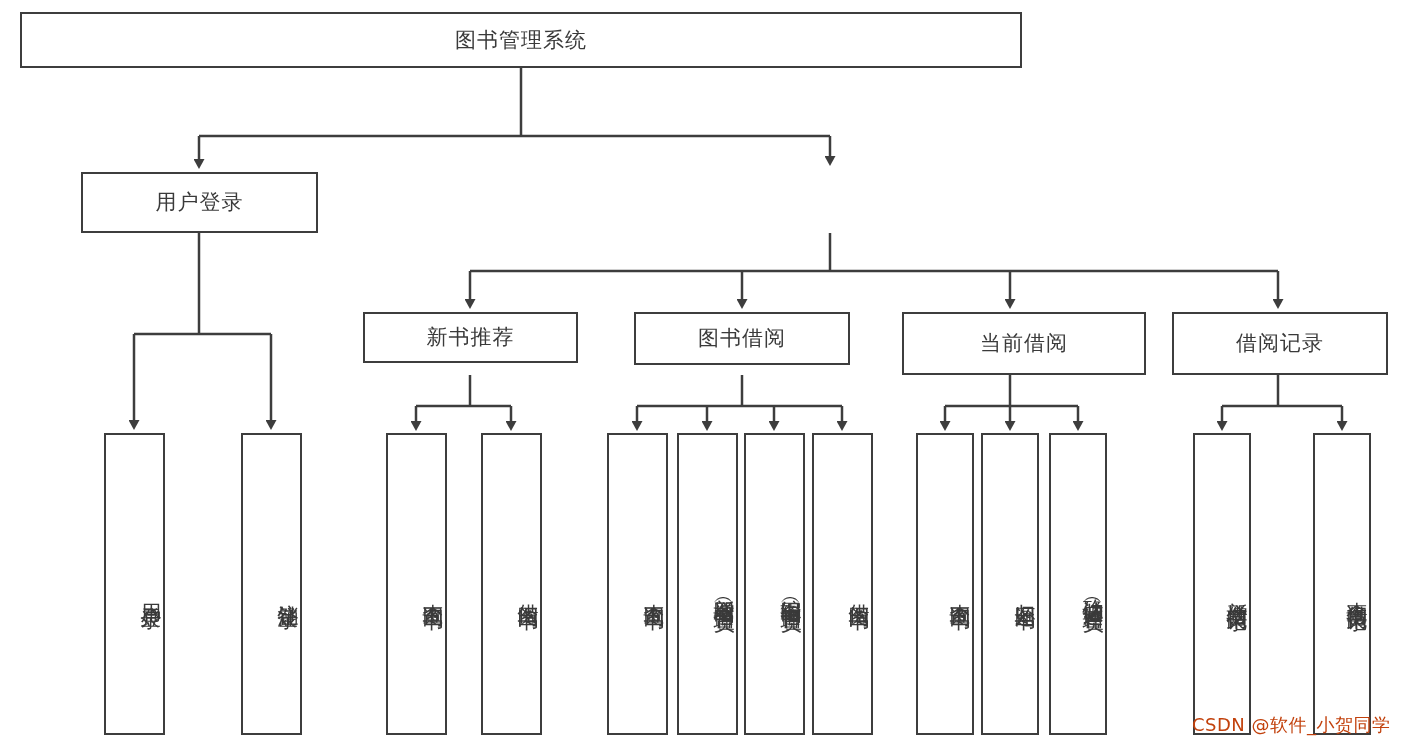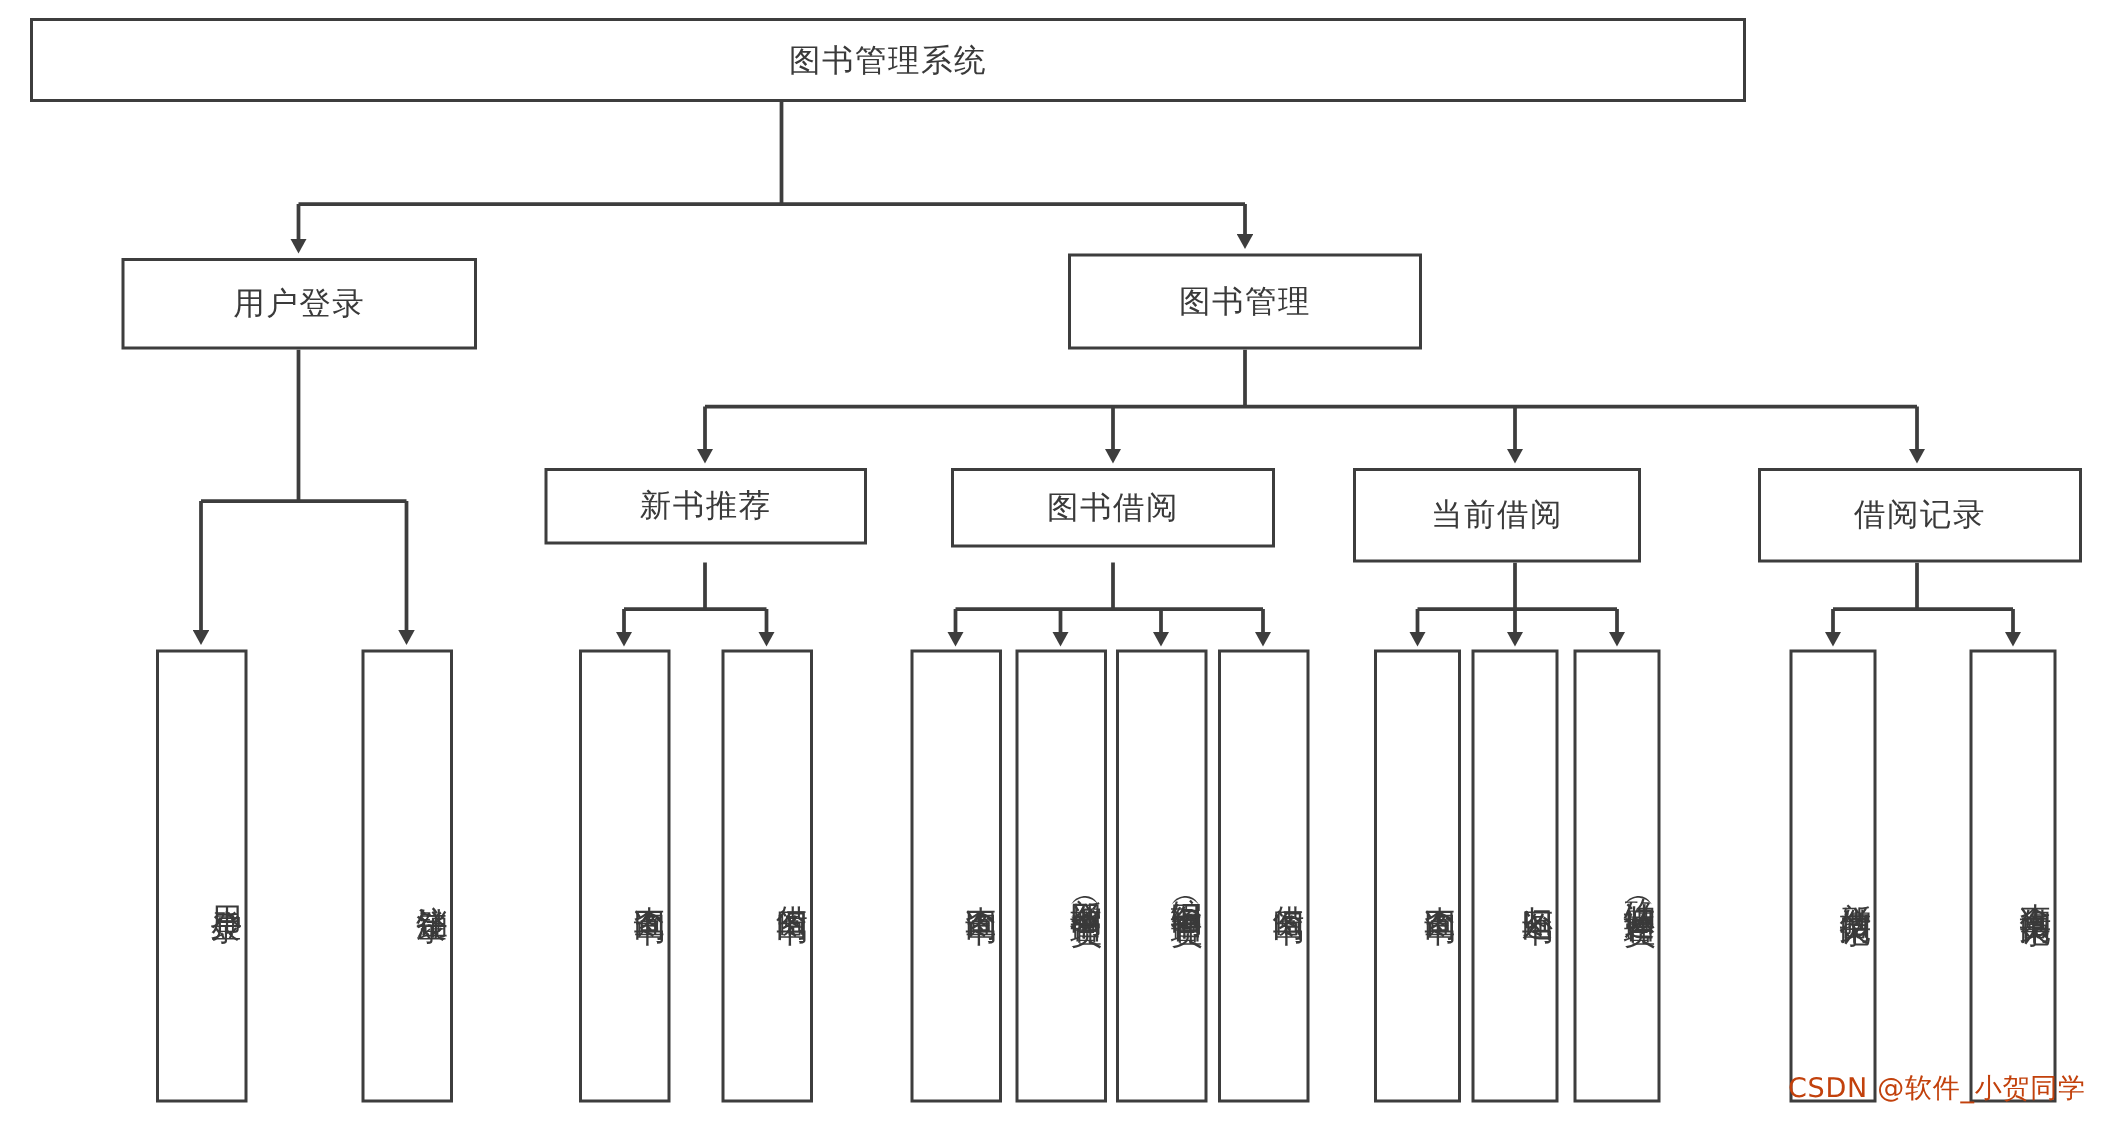--- a/index.html
+++ b/index.html
@@ -111,38 +111,35 @@
       <path d="M1010,406 L1010,422" marker-end="url(#arrow)"></path>
       <path d="M1078,406 L1078,422" marker-end="url(#arrow)"></path>
 
       <path d="M1278,375 L1278,406"></path>
       <path d="M1222,406 L1342,406"></path>
       <path d="M1222,406 L1222,422" marker-end="url(#arrow)"></path>
       <path d="M1342,406 L1342,422" marker-end="url(#arrow)"></path>
     </g>
   </svg>
 
-  <div class="node h" style="left:20px;top:12px;width:1144px;height:56px;">
+  <div class="node h" style="left:20px;top:12px;width:1002px;height:56px;">
     <span>图书管理系统</span>
   </div>
 
   <div class="node h" style="left:81px;top:172px;width:237px;height:61px;">
     <span>用户登录</span>
-  </div>
-  <div class="node h" style="left:712px;top:169px;width:236px;height:64px;">
-    <span>图书管理</span>
   </div>
 
   <div class="node h" style="left:363px;top:312px;width:215px;height:51px;font-family:Liberation Serif, serif;">
     <span>新书推荐</span>
   </div>
   <div class="node h" style="left:634px;top:312px;width:216px;height:53px;">
     <span>图书借阅</span>
   </div>
-  <div class="node h" style="left:902px;top:312px;width:192px;height:63px;">
+  <div class="node h" style="left:902px;top:312px;width:244px;height:63px;">
     <span>当前借阅</span>
   </div>
   <div class="node h" style="left:1172px;top:312px;width:216px;height:63px;">
     <span>借阅记录</span>
   </div>
 
   <div class="node v" style="left:104px;top:433px;width:61px;height:302px;">
     <span>用户登录</span>
   </div>
   <div class="node v" style="left:241px;top:433px;width:61px;height:302px;">

